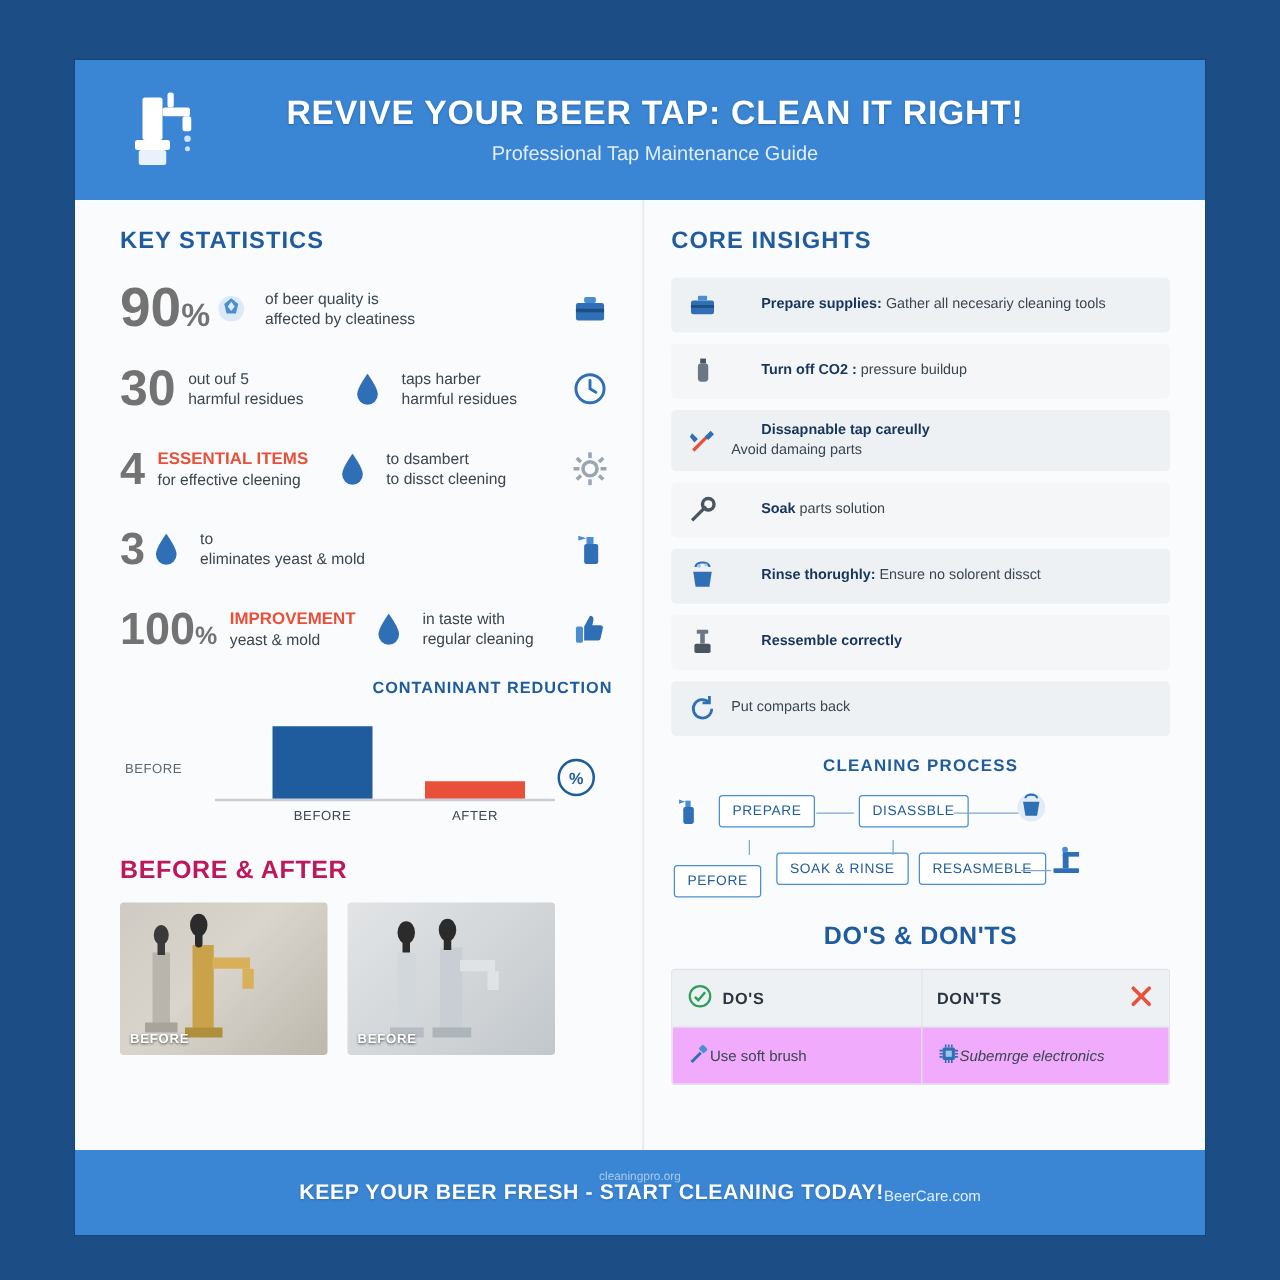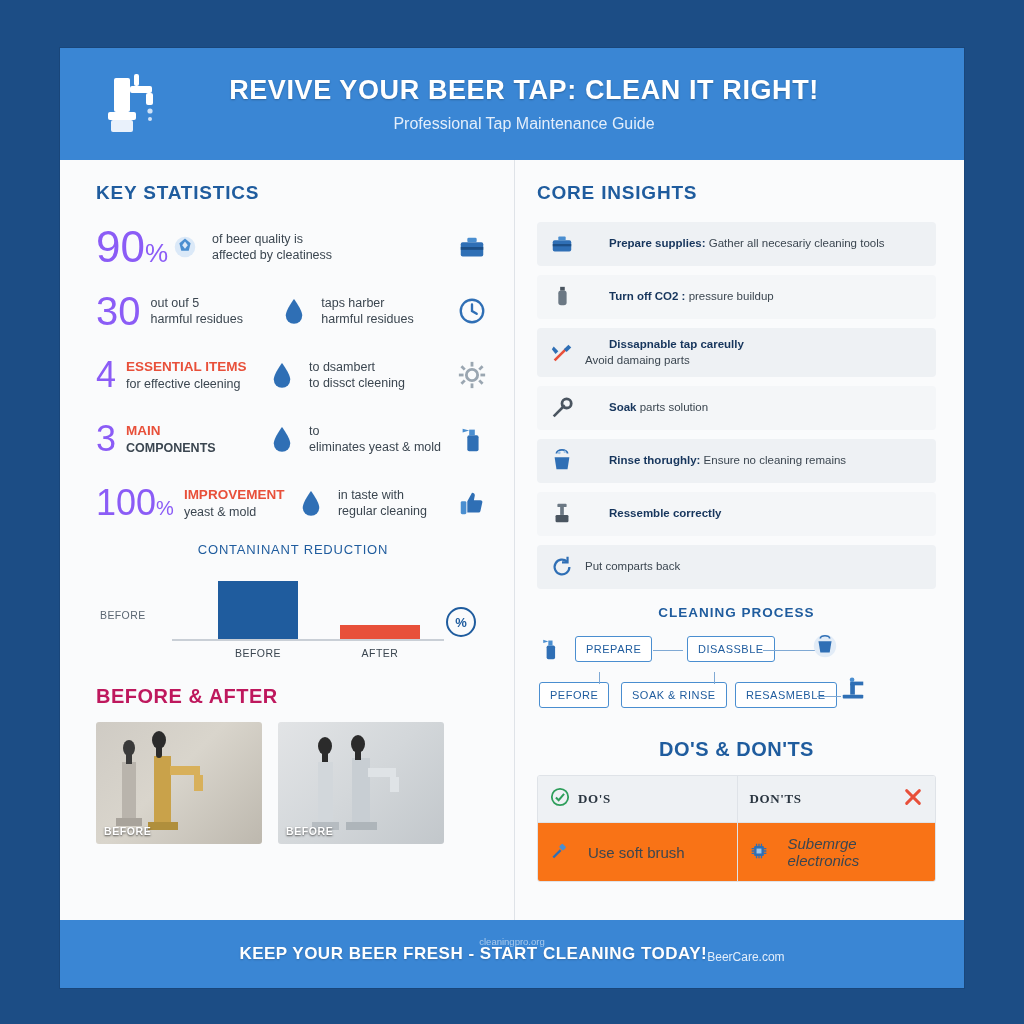--- a/index.html
+++ b/index.html
@@ -70,22 +70,22 @@
     margin-bottom: 18px;
   }
   
   .stat-row {
     display: flex;
     align-items: center;
     margin-bottom: 14px;
     height: 50px;
   }
   .stat-num {
-    color: #8b5cf6;
-    font-weight: normal;
+    color: #737373;
+    font-weight: bold;
     line-height: 1;
     white-space: nowrap;
   }
   .stat-num.big { font-size: 44px; }
   .stat-num.mid { font-size: 40px; }
   .stat-num.sm  { font-size: 36px; }
   .stat-pct { font-size: 26px; }
   .stat-text {
     margin-left: 10px;
     font-size: 12.5px;
@@ -104,24 +104,24 @@
     flex: 0 0 34px;
   }
   .stat-right-icon {
     width: 36px; height: 36px;
     display: flex; align-items: center; justify-content: center;
     flex: 0 0 36px;
     margin-left: 6px;
   }
   
   .chart-title {
-    text-align: center;
+    text-align: right;
     color: #1f5c9e;
     font-size: 13px;
-    font-weight: normal;
+    font-weight: bold;
     letter-spacing: .8px;
     margin: 14px 0 10px 0;
   }
   .chart-area {
     position: relative;
     height: 96px;
     margin: 0 4px;
   }
   .chart-baseline {
     position: absolute;
@@ -230,21 +230,21 @@
     background: #ffffff;
     color: #1f5c9e;
     font-size: 11px;
     letter-spacing: .5px;
     padding: 6px 10px;
     text-align: center;
     white-space: nowrap;
   }
   .n1 { left: 36px;  top: 4px; }
   .n2 { left: 148px; top: 4px; }
-  .n3 { left: 0px;   top: 50px; }
+  .n3 { left: 0px;   top: 60px; }
   .n4 { left: 82px;  top: 50px; }
   .n5 { left: 196px; top: 50px; }
   .flow-arrow { position: absolute; background: #7fa9d4; height: 1px; }
   .flow-icon { position: absolute; }
   
   .dd-title {
     text-align: center;
     color: #1f5c9e;
     font-size: 20px; font-weight: bold;
     letter-spacing: .5px;
@@ -257,28 +257,27 @@
     border-radius: 3px;
     overflow: hidden;
   }
   .dd-head {
     background: #eef1f4;
     padding: 11px 12px;
     display: flex; align-items: center; gap: 8px;
     font-size: 13px; font-weight: bold; color: #2a3540;
     letter-spacing: .6px;
     border-bottom: 1px solid #dfe3e8;
-    font-family: Liberation Serif, serif;
   }
   .dd-head.right { border-left: 1px solid #dfe3e8; justify-content: space-between; }
   .dd-cell {
-    background: #f97316;
+    background: #f0abfc;
     padding: 12px;
-    display: flex; align-items: center; gap: 20px;
-    font-size: 15px; color: #3b4650;
+    display: flex; align-items: center; gap: 0;
+    font-size: 12px; color: #3b4650;
   }
   .dd-cell.right { border-left: 1px solid #dfe3e8; font-style: italic; }
   
   .footer {
     height: 68px;
     background: #3a86d4;
     display: flex;
     flex-direction: row;
     align-items: center;
     justify-content: center;
@@ -410,24 +409,20 @@
               <rect x="5" y="21" width="3" height="5" transform="rotate(45 6.5 23.5)"></rect>
             </g>
           </svg>
         </div>
       </div>
 
       <div class="stat-row">
         <div class="stat-num sm">
           <span>3</span>
         </div>
-        <div class="stat-text">
-          <span class="hl">MAIN</span><br>
-          <span style="font-weight:bold;color:#3b4650">COMPONENTS</span>
-        </div>
         <div class="stat-mid-icon">
           <svg viewBox="0 0 24 30" width="22" height="28">
             <path d="M12 2 C12 2 3 14 3 20 a9 9 0 0 0 18 0 C21 14 12 2 12 2Z" fill="#2f6fb5"></path>
           </svg>
         </div>
         <div class="stat-text">
           <span>to</span><br>
           <span>eliminates yeast &amp; mold</span>
         </div>
         <div class="stat-right-icon">
@@ -566,21 +561,21 @@
       <div class="insight">
         <div class="insight-icon">
           <svg viewBox="0 0 26 26" width="24" height="24">
             <path d="M5 9 h16 l-2 13 H7 Z" fill="#2f6fb5"></path>
             <path d="M7 5 a6 4 0 0 1 12 0" fill="none" stroke="#2f6fb5" stroke-width="2"></path>
             <circle cx="10" cy="4" r="1.6" fill="#9fc4e8"></circle>
             <circle cx="16" cy="3" r="1.3" fill="#9fc4e8"></circle>
           </svg>
         </div>
         <div class="insight-text">
-          <b>Rinse thorughly:</b><span> Ensure no cleaning remains</span>
+          <b>Rinse thorughly:</b><span> Ensure no solorent dissct</span>
         </div>
       </div>
 
       <div class="insight alt">
         <div class="insight-icon">
           <svg viewBox="0 0 26 26" width="24" height="24">
             <rect x="6" y="14" width="14" height="8" rx="1.5" fill="#4a5560"></rect>
             <rect x="11" y="5" width="4" height="9" fill="#6b7884"></rect>
             <rect x="8" y="2" width="10" height="3.5" rx="1" fill="#6b7884"></rect>
           </svg>

